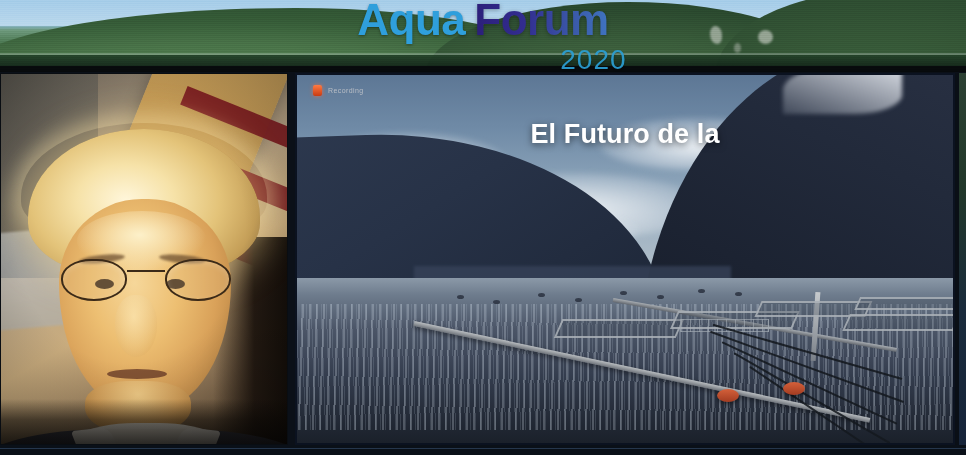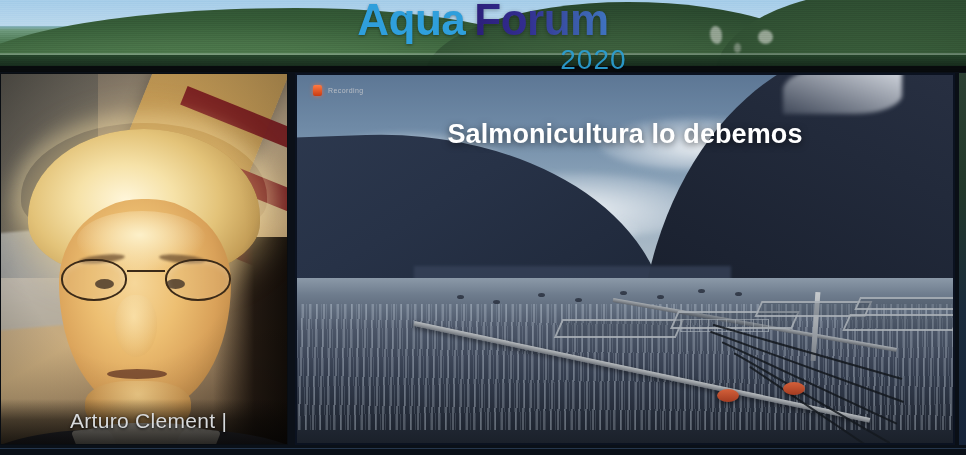--- a/index.html
+++ b/index.html
@@ -289,21 +289,20 @@
       <div class="chin"></div>
       <div class="shirt"></div>
       <div class="sweater"></div>
       <div class="vneck"></div>
       <div class="collarL"></div>
       <div class="collarR"></div>
     </div>
 
     <div class="vignette"></div>
     <div class="namebar"></div>
-    <div id="nameLabel">Arturo Clement |</div>
     <div class="edgeframe"></div>
   </div>
 
   <div id="gapMid"></div>
 
   <div id="slide">
     <div class="sky"></div>
     <div class="cloudA"></div>
     <div class="cloudB"></div>
     <div class="cloudC"></div>
@@ -342,21 +341,21 @@
       <span class="rope" style="left:2%;  top:18%; width:88%; transform:rotate(16deg);"></span>
       <span class="rope" style="left:0%;  top:34%; width:92%; transform:rotate(20deg);"></span>
       <span class="rope" style="left:4%;  top:50%; width:86%; transform:rotate(25deg);"></span>
       <span class="rope" style="left:8%;  top:66%; width:80%; transform:rotate(30deg);"></span>
       <span class="rope" style="left:14%; top:80%; width:72%; transform:rotate(34deg);"></span>
     </div>
     <div class="buoyA"></div>
     <div class="buoyB"></div>
 
     <div id="slideTitle">
-      <div>Salmonicultura lo debemos</div>
+      <div>El Futuro de la</div>
     </div>
 
     <div id="recording">
       <span class="recdot"></span>
       <span class="rectext">Recording</span>
     </div>
 
 
     <div class="edgeframe"></div>
   </div>

